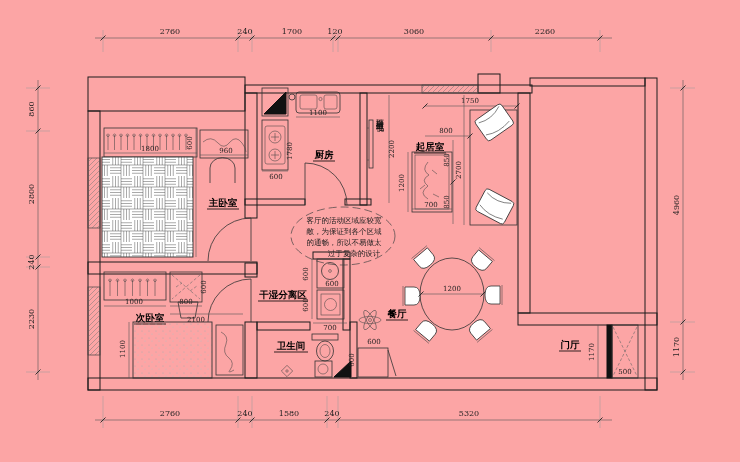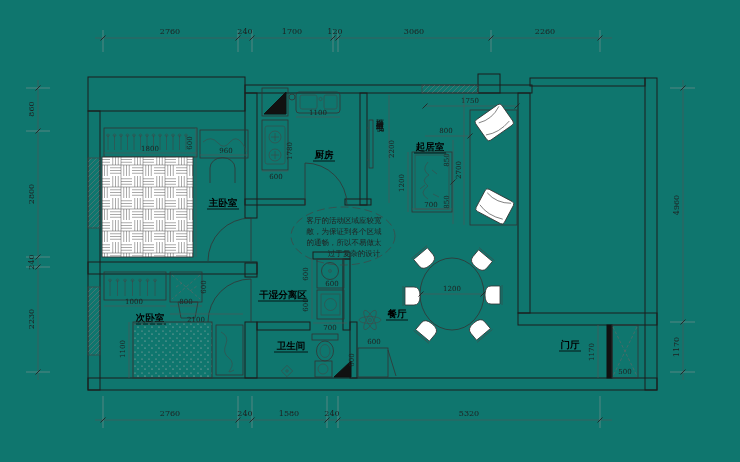--- a/index.html
+++ b/index.html
@@ -1,16 +1,16 @@
 <!DOCTYPE html>
 <html><head>
 <meta charset="utf-8">
 <style>
   html,body{margin:0;padding:0;background:#fff;}
-  .canvas{position:relative;width:740px;height:462px;background:#0f766e;overflow:hidden;
+  .canvas{position:relative;width:740px;height:462px;background:#fca5a5;overflow:hidden;
           font-family:"DejaVu Sans",sans-serif;}
   .canvas svg{position:absolute;left:0;top:0;}
   text.dim{font:8px "DejaVu Serif",serif;fill:#1f1f1f;}
   text.dims{font:7px "DejaVu Serif",serif;fill:#1f1f1f;}
   text.room{font:700 9.5px "DejaVu Sans",sans-serif;fill:#000;}
   text.note{font:7.5px "DejaVu Sans",sans-serif;fill:#222;}
   .wl{fill:none;stroke:#1c1c1c;stroke-width:1;}
   .solid{fill:#111;stroke:#111;}
   .furn{fill:#fff;stroke:#333;stroke-width:.8;}
   .furnn{fill:none;stroke:#333;stroke-width:.8;}

